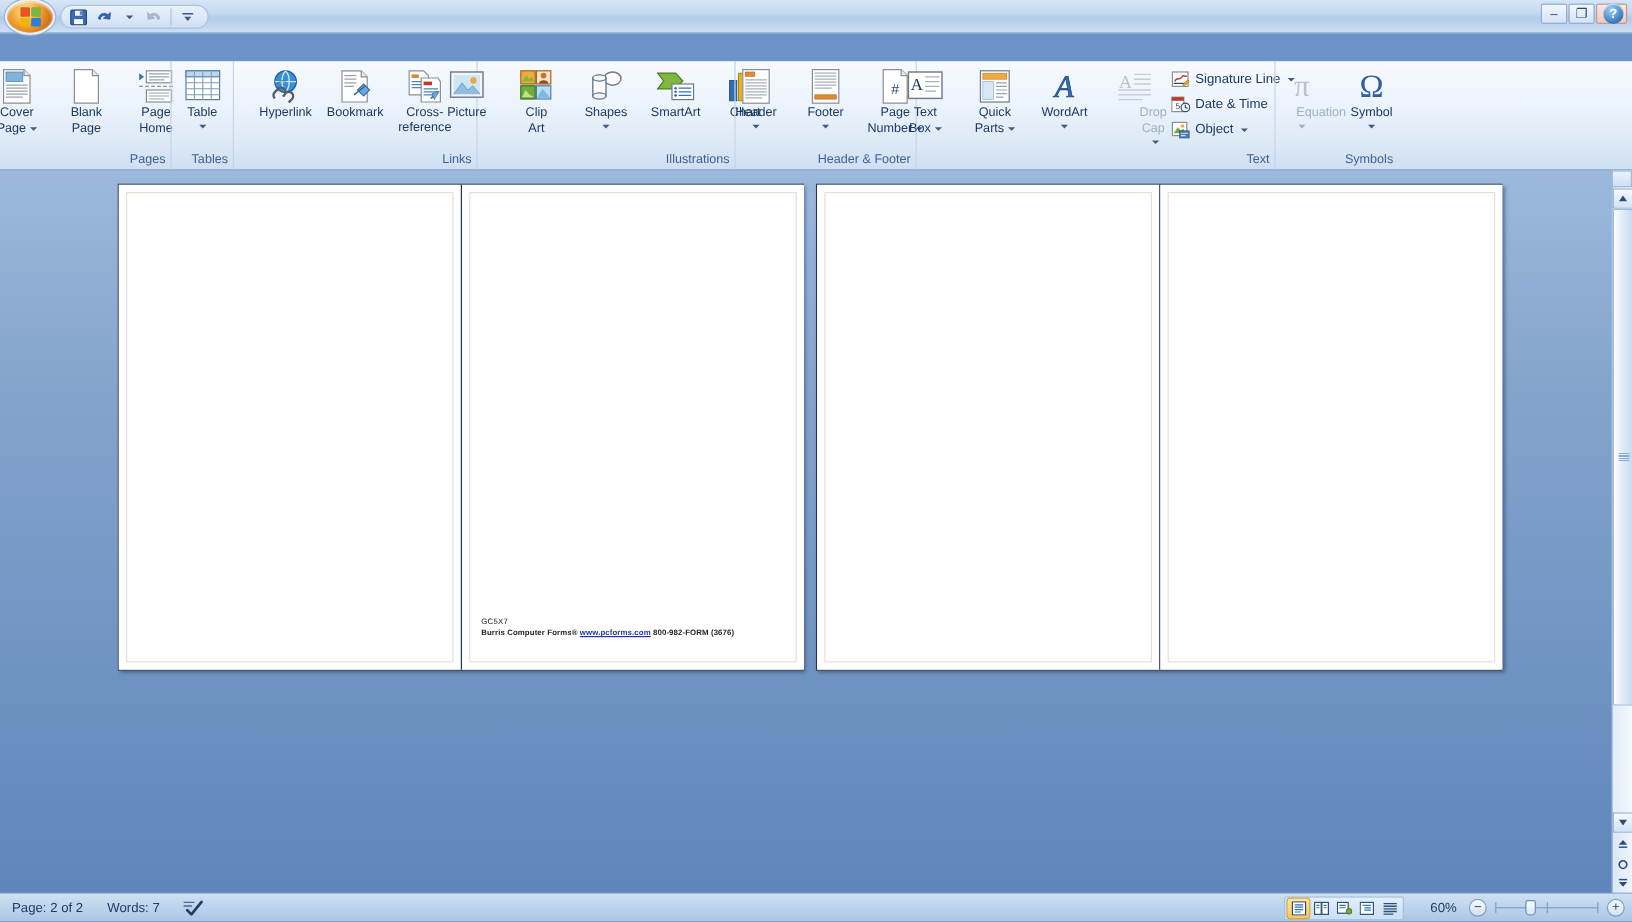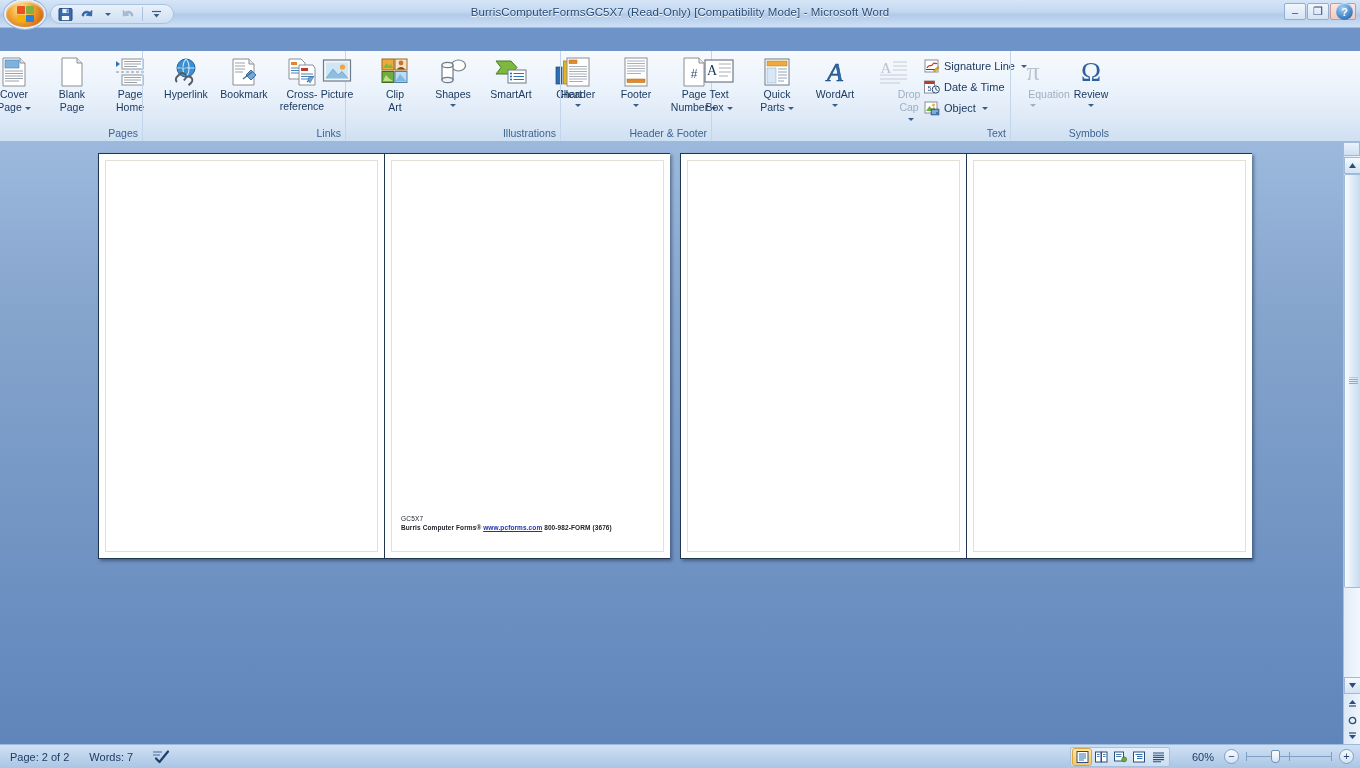--- a/index.html
+++ b/index.html
@@ -188,21 +188,20 @@
       </div>
       <div class="qsep"></div>
       <div class="qbtn">
         <svg width="11" height="11" viewBox="0 0 11 11">
           <path d="M1 2.5 H10" stroke="#3a5c86" stroke-width="1.2"></path>
           <path d="M2.6 5 L5.5 8.4 L8.4 5 Z" fill="#3a5c86"></path>
         </svg>
       </div>
     </div>
 
-    <div class="wintitle">BurrisComputerFormsGC5X7 (Read-Only) [Compatibility Mode] - Microsoft Word</div>
 
     <div class="wbtns">
       <div class="wbtn">–</div>
       <div class="wbtn">❐</div>
       <div class="wbtn close">✕</div>
     </div>
   </div>
 
   <div class="helpbtn">?</div>
 
@@ -240,20 +239,38 @@
                 <path d="M1 15 H29" stroke="#8a8f96" stroke-dasharray="3 2"></path>
                 <rect x="7" y="18" width="21" height="10" fill="#fff" stroke="#8a8f96"></rect>
                 <path d="M9 20.5 H26 M9 23 H26 M9 25.5 H22" stroke="#9aa3ad" stroke-width="1"></path>
               </svg>
             </div>
             <div class="lb">Page</div>
             <div class="lb">Home</div>
           </div>
         </div>
         <div class="grouplabel">Pages</div>
+      </div>
+      <div class="group" style="width: 52px;">
+        <div class="items">
+          <div class="bigbtn">
+            <div class="ic">
+              <svg width="30" height="28" viewBox="0 0 30 28">
+                <rect x="1" y="1" width="28" height="24" fill="#fff" stroke="#5a7fa6"></rect>
+                <rect x="1" y="1" width="28" height="5" fill="#bcd6ee" stroke="#5a7fa6"></rect>
+                <path d="M8 1 V25 M15 1 V25 M22 1 V25 M1 11 H29 M1 16 H29 M1 21 H29" stroke="#7e9cbd" stroke-width=".9"></path>
+              </svg>
+            </div>
+            <div class="lb">Table</div>
+            <div class="ddrow">
+              <span class="dd"></span>
+            </div>
+          </div>
+        </div>
+        <div class="grouplabel">Tables</div>
       </div>
       <div class="group" style="width: 203px;">
         <div class="items">
           <div class="bigbtn">
             <div class="ic">
               <svg width="30" height="30" viewBox="0 0 30 30">
                 <circle cx="15" cy="11" r="9" fill="#3b8fd4" stroke="#1f5f98"></circle>
                 <path d="M6.3 11 H23.7 M15 2.2 C11 6 11 16 15 19.8 C19 16 19 6 15 2.2" fill="none" stroke="#cfe9fb" stroke-width="1.1"></path>
                 <path d="M8 13 C11 9 14 10 16 12" fill="none" stroke="#2a6b2a" stroke-width="1" opacity=".45"></path>
                 <path d="M6 25 a3.6 3.6 0 0 1 0-5.2 l2.6-2.6 a3.6 3.6 0 0 1 5.2 5.2 l-1 1" fill="none" stroke="#555b63" stroke-width="2"></path>
@@ -502,21 +519,21 @@
             </div>
             <div class="lb">Equation</div>
             <div class="ddrow">
               <span class="dd"></span>
             </div>
           </div>
           <div class="bigbtn">
             <div class="ic">
               <span style="font-family:'Liberation Serif',serif;font-size:27px;line-height:1;color:#2f5f9c;">Ω</span>
             </div>
-            <div class="lb">Review</div>
+            <div class="lb">Symbol</div>
             <div class="ddrow">
               <span class="dd"></span>
             </div>
           </div>
         </div>
         <div class="grouplabel">Symbols</div>
       </div>
     </div>
 
   <div class="docarea">

